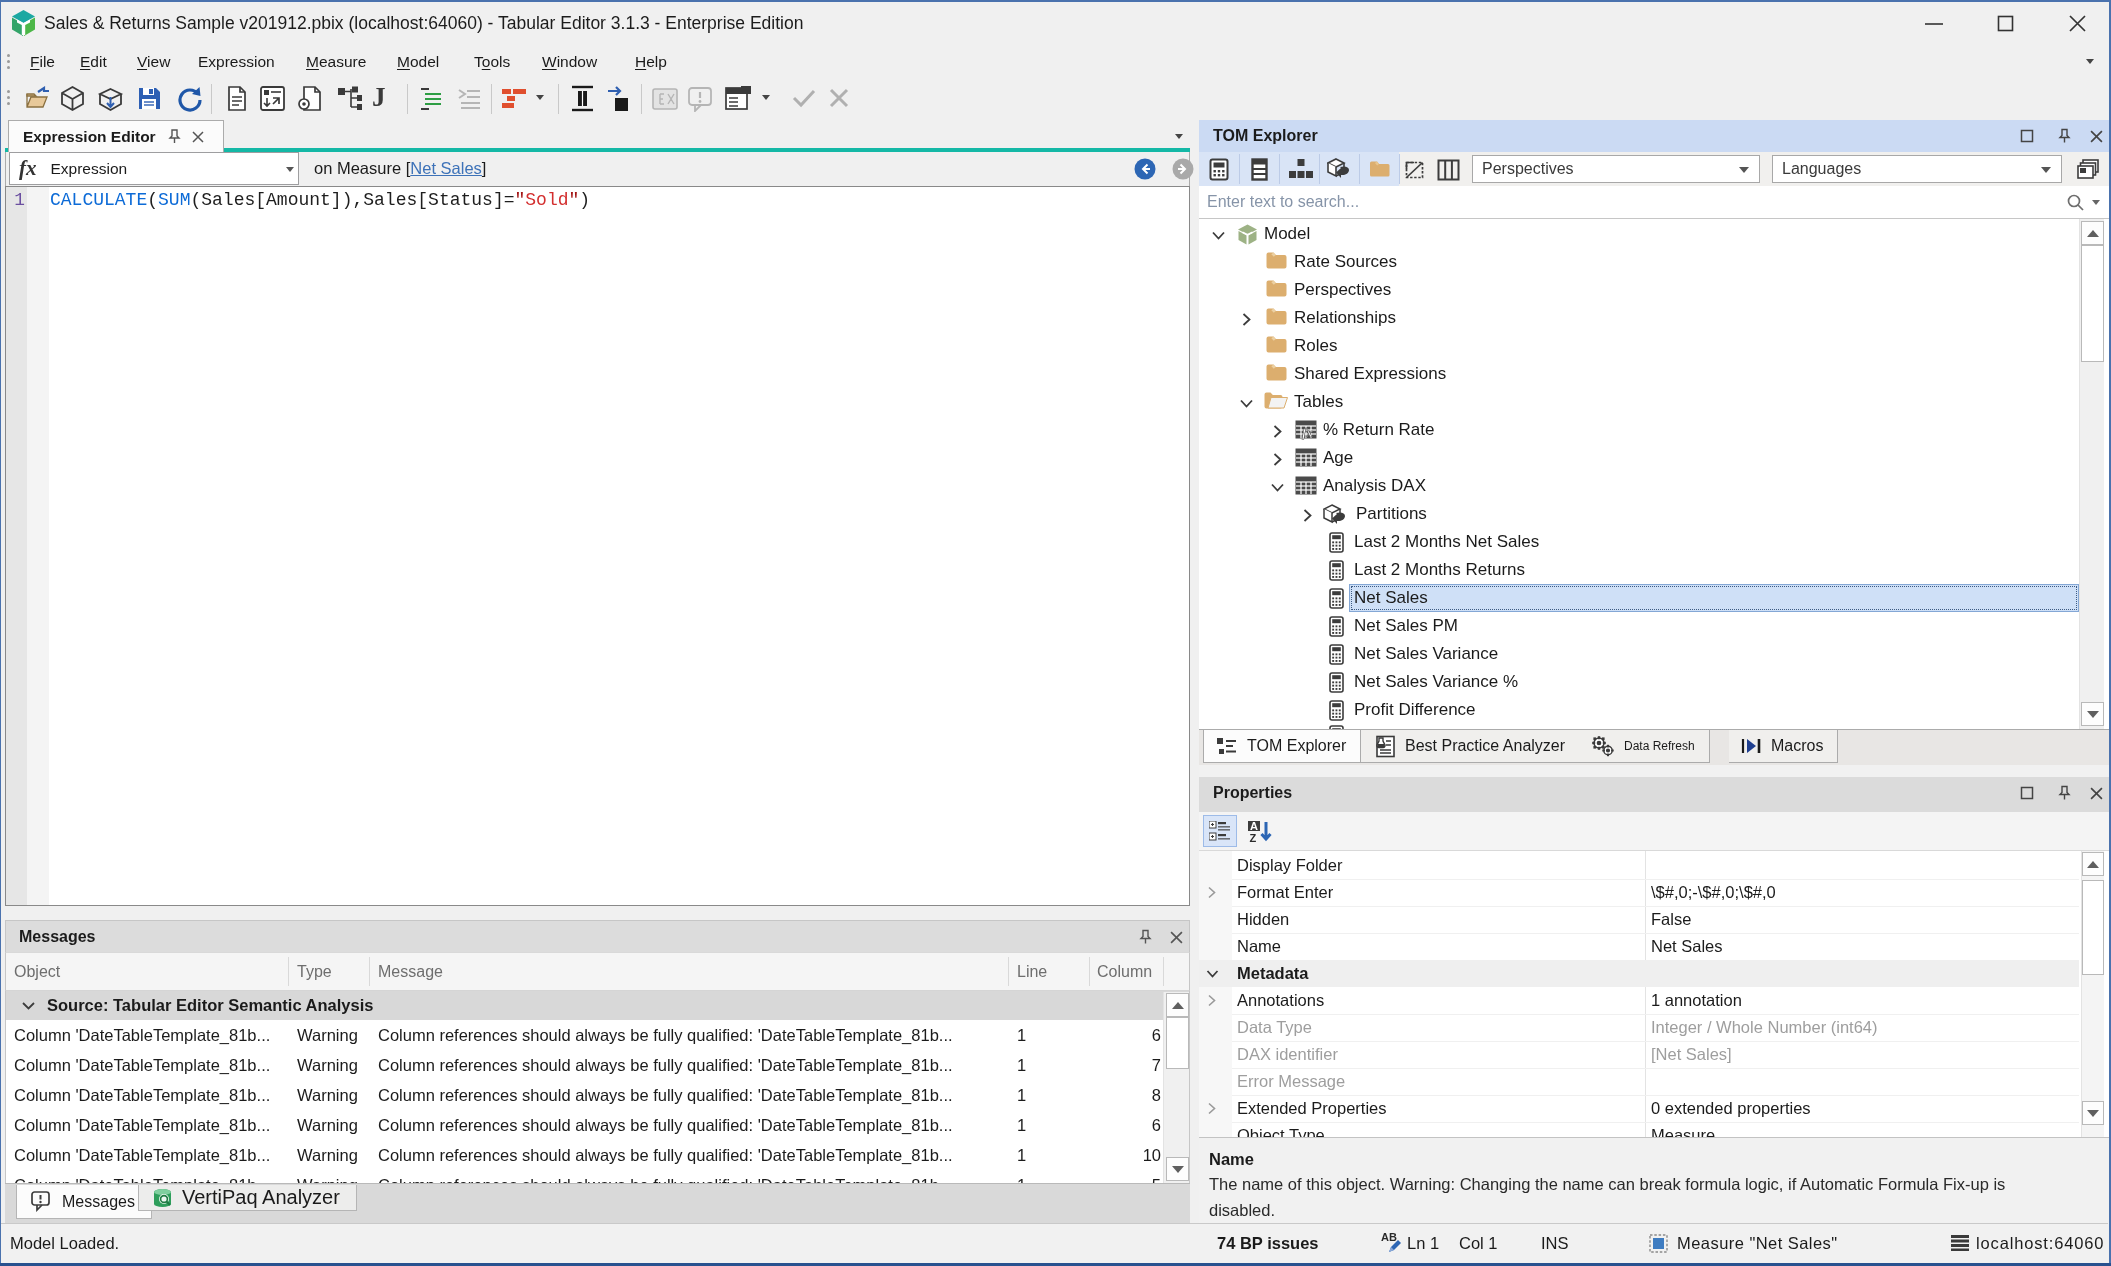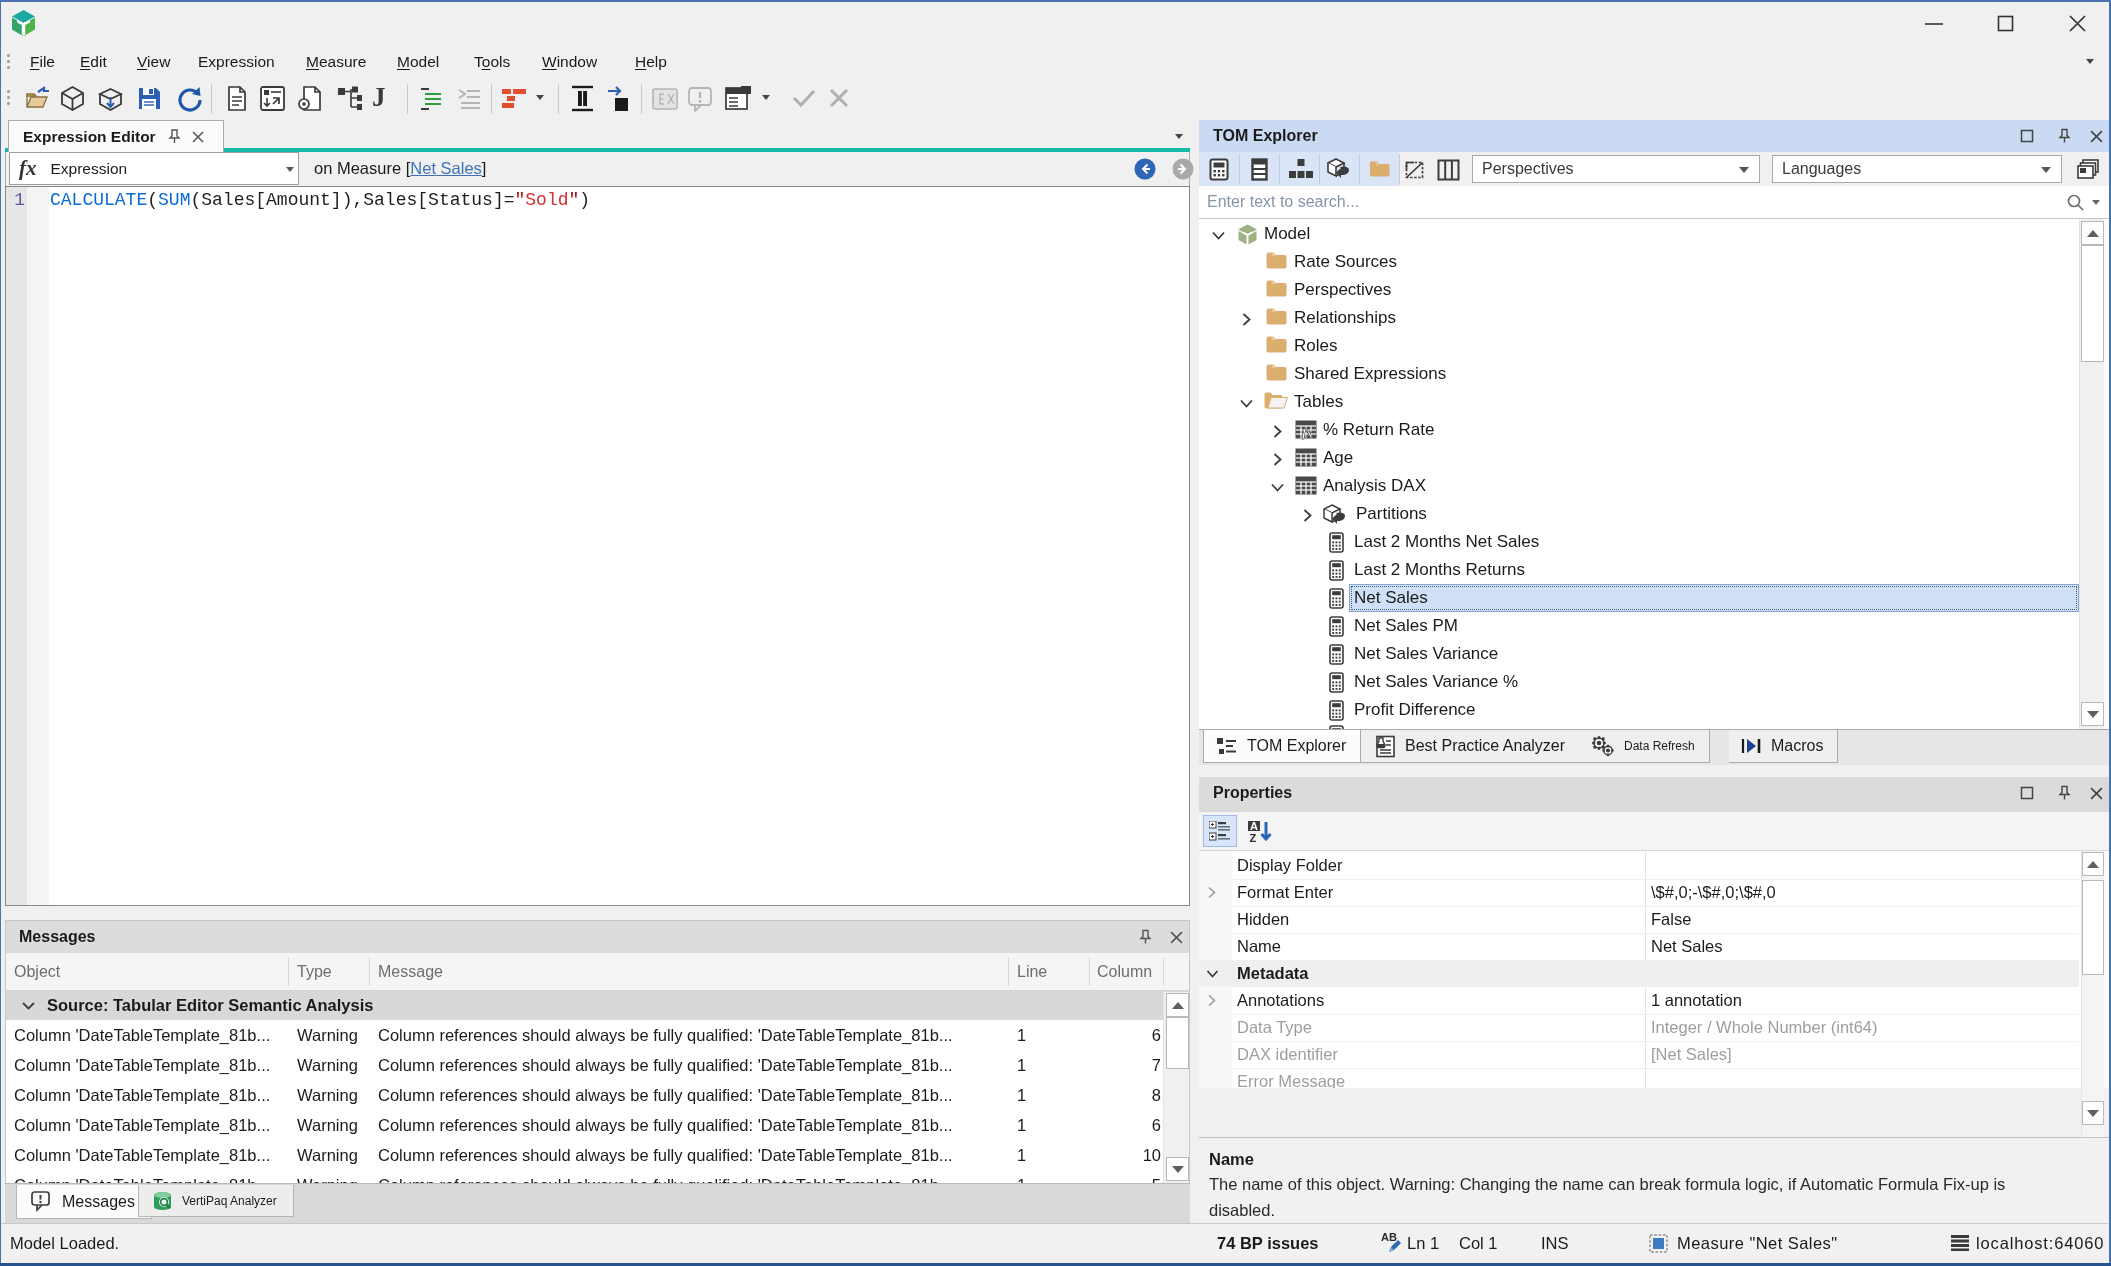--- a/index.html
+++ b/index.html
@@ -25,20 +25,21 @@
 </style></head><body>
 <div id="win">
 
 <div class="abs" style="left:0;top:0;width:2108px;height:46px;background:#f0f0f0;">
  <svg class="abs" style="left:11px;top:9px;" width="25" height="28" viewBox="0 0 25 28">
   <polygon points="12.5,1 24,7.5 12.5,14 1,7.5" fill="#1ba8a2"></polygon>
   <polygon points="1,8.5 12,14.8 12,27 1,20.5" fill="#33a469"></polygon>
   <polygon points="24,8.5 13,14.8 13,27 24,20.5" fill="#4cb748"></polygon>
   <polygon points="6,10.6 12.5,13.9 19,10.6 19,13.4 14.2,15.9 14.2,26 10.8,26 10.8,15.9 6,13.4" fill="#fff"></polygon>
  </svg>
+ <div class="abs vc" style="left:44px;top:0;height:46px;font-size:17.5px;color:#1c1c1c;">Sales &amp; Returns Sample v201912.pbix (localhost:64060) - Tabular Editor 3.1.3 - Enterprise Edition</div>
  <svg class="abs" style="left:1923px;top:16px;" width="22" height="16" viewBox="0 0 22 16">
         <line x1="2" y1="8" x2="20" y2="8" stroke="#333" stroke-width="1.6"></line>
       </svg>
  <svg class="abs" style="left:1997px;top:15px;" width="17" height="17" viewBox="0 0 17 17">
         <rect x="1.5" y="1.5" width="14" height="14" fill="none" stroke="#333" stroke-width="1.6"></rect>
       </svg>
  <svg class="abs" style="left:2068px;top:14px;" width="19" height="19" viewBox="0 0 19 19">
         <path d="M2,2 L17,17 M17,2 L2,17" stroke="#333" stroke-width="1.7"></path>
       </svg>
 </div>
@@ -332,21 +333,21 @@
  <div class="abs" style="left:0;top:263px;width:1185px;height:40px;background:#d9d9d9;border-top:1px solid #b9b9b9;">
   <div class="abs vc" style="left:11px;top:1px;height:34px;background:#fcfcfc;border:1px solid #b5b5b5;border-top:none;padding:0 16px 0 14px;font-size:16px;">
    <svg width="22" height="21" viewBox="0 0 22 21">
             <rect x="1" y="1" width="17" height="13" rx="2.5" fill="none" stroke="#3c3c3c" stroke-width="1.7"></rect>
             <path d="M6,14 L6,19 L11,14" fill="none" stroke="#3c3c3c" stroke-width="1.7"></path>
             <line x1="9.5" y1="4" x2="9.5" y2="8.5" stroke="#3c3c3c" stroke-width="2"></line>
             <circle cx="9.5" cy="11" r="1.2" fill="#3c3c3c"></circle>
           </svg>
    <span style="margin-left:9px;">Messages</span>
   </div>
-  <div class="abs vc" style="left:133px;top:1px;height:32px;background:#ededec;border:1px solid #b5b5b5;border-top:none;padding:0 16px 0 13px;font-size:12px;">
+  <div class="abs vc" style="left:133px;top:1px;height:26px;background:#ededec;border:1px solid #b5b5b5;border-top:none;padding:0 16px 0 13px;font-size:20px;">
    <svg width="21" height="22" viewBox="0 0 21 22">
             <path d="M10.5,2 a8.5,3 0 0 0 -8.5,3 l0,12 a8.5,3 0 0 0 17,0 l0,-12 a8.5,3 0 0 0 -8.5,-3" fill="#2e9e5b"></path>
             <ellipse cx="10.5" cy="5" rx="8.5" ry="3" fill="#7fcf9e"></ellipse>
             <circle cx="12" cy="12" r="5" fill="#fff" opacity="0.9"></circle>
             <circle cx="12" cy="12" r="3.4" fill="none" stroke="#1e7a42" stroke-width="1.6"></circle>
             <line x1="14.5" y1="14.5" x2="18" y2="18" stroke="#1e7a42" stroke-width="2"></line>
           </svg>
    <span style="margin-left:9px;">VertiPaq Analyzer</span>
   </div>
  </div>
@@ -870,21 +871,21 @@
   <svg class="abs" style="left:48px;top:8px;" width="26" height="24" viewBox="0 0 26 24">
           <g font-family="'Liberation Sans',sans-serif" font-weight="bold" font-size="11" fill="#2a2a2a">
             <rect x="1" y="1" width="12" height="10" fill="#3c3c3c"></rect>
             <text x="3" y="10" fill="#fff">A</text>
             <text x="2.5" y="22">Z</text>
           </g>
           <path d="M19,2 L19,18 M14.5,14 L19,19 L23.5,14" fill="none" stroke="#2d66b4" stroke-width="3"></path>
         </svg>
  </div>
 
- <div class="abs" id="propgrid" style="left:0;top:730px;width:910px;height:238px;background:#fff;border-top:1px solid #d9d9d9;overflow:hidden;font-size:16.5px;">
+ <div class="abs" id="propgrid" style="left:0;top:730px;width:910px;height:287px;background:#fff;border-top:1px solid #d9d9d9;overflow:hidden;font-size:16.5px;">
   <div class="abs" style="left:0;top:0;width:33px;height:287px;background:#f7f7f7;"></div>
   <div class="abs" style="left:446px;top:0;width:1px;height:287px;background:#e3e3e3;"></div>
  <div class="abs vc " style="left:38px;top:1px;height:27px;">Display Folder</div>
         <div class="abs" style="left:33px;top:28px;width:847px;height:1px;background:#f0f0f0;"></div>
         <span class="abs" style="left:9px;top:35px;">
           <svg width="8" height="13" viewBox="0 0 8 13">
             <path d="M1,1.5 L6.5,6.5 L1,11.5" stroke="#9a9a9a" stroke-width="1.6" fill="none"></path>
           </svg>
         </span>
         <div class="abs vc " style="left:38px;top:28px;height:27px;">Format Enter</div>

